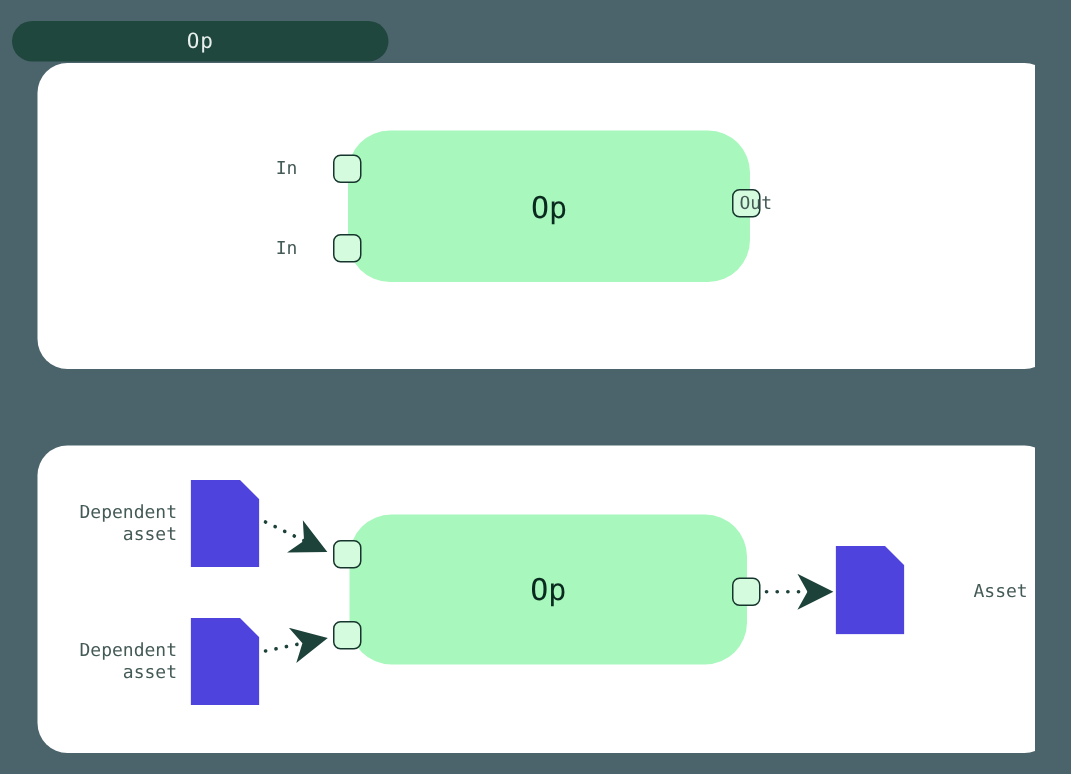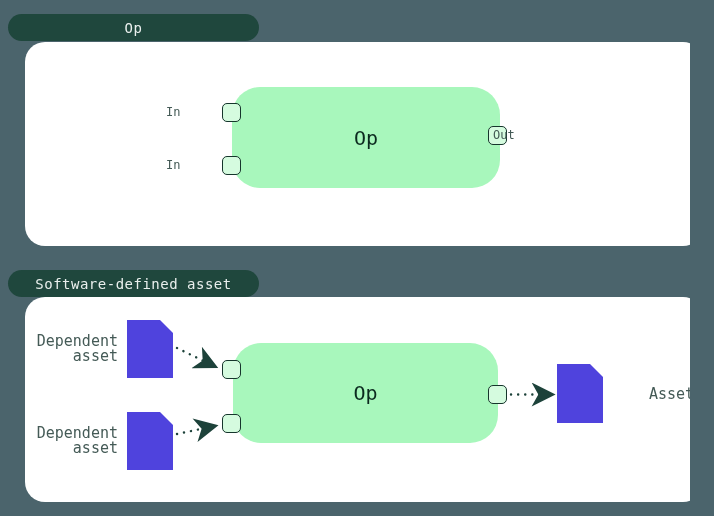--- a/index.html
+++ b/index.html
@@ -69,31 +69,31 @@
     z-index: 4;
   }
   .port-label {
     position: absolute;
     color: var(--label-text);
     font-size: 12px;
     line-height: 19px;
     white-space: nowrap;
     z-index: 4;
   }
-  .port-label.right-align { text-align: left; }
+  .port-label.right-align { text-align: center; }
   .doc-shape {
     position: absolute;
     background: var(--asset-fill);
     clip-path: polygon(0 0, calc(100% - 13px) 0, 100% 13px, 100% 100%, 0 100%);
     z-index: 2;
   }
   .doc-label {
     position: absolute;
     color: var(--label-text);
-    font-size: 15px;
+    font-size: 12px;
     line-height: 15px;
     z-index: 2;
   }
   .doc-label.right-align { text-align: right; }
   svg.arrows {
     position: absolute;
     left: 0; top: 0;
     width: 714px; height: 516px;
     z-index: 5;
     pointer-events: none;
@@ -117,23 +117,20 @@
   </div>
 
   <div class="port" style="left:222px; top:103px;"></div>
   <div class="port" style="left:222px; top:156px;"></div>
   <div class="port" style="left:488px; top:126px;"></div>
 
   <div class="port-label right-align" style="left:166px; top:103px; width:50px;">In</div>
   <div class="port-label right-align" style="left:166px; top:156px; width:50px;">In</div>
   <div class="port-label" style="left:493px; top:126px;">Out</div>
 
-  <div class="tab" style="top:270px;">
-    <span>Software-defined asset</span>
-  </div>
 
   <div class="panel" style="top:297px; height:205px;"></div>
 
   <div class="op-box" style="left:233px; top:343px; width:265px; height:100px;">
     <span>Op</span>
   </div>
 
   <div class="port" style="left:222px; top:360px;"></div>
   <div class="port" style="left:222px; top:414px;"></div>
   <div class="port" style="left:488px; top:385px;"></div>

